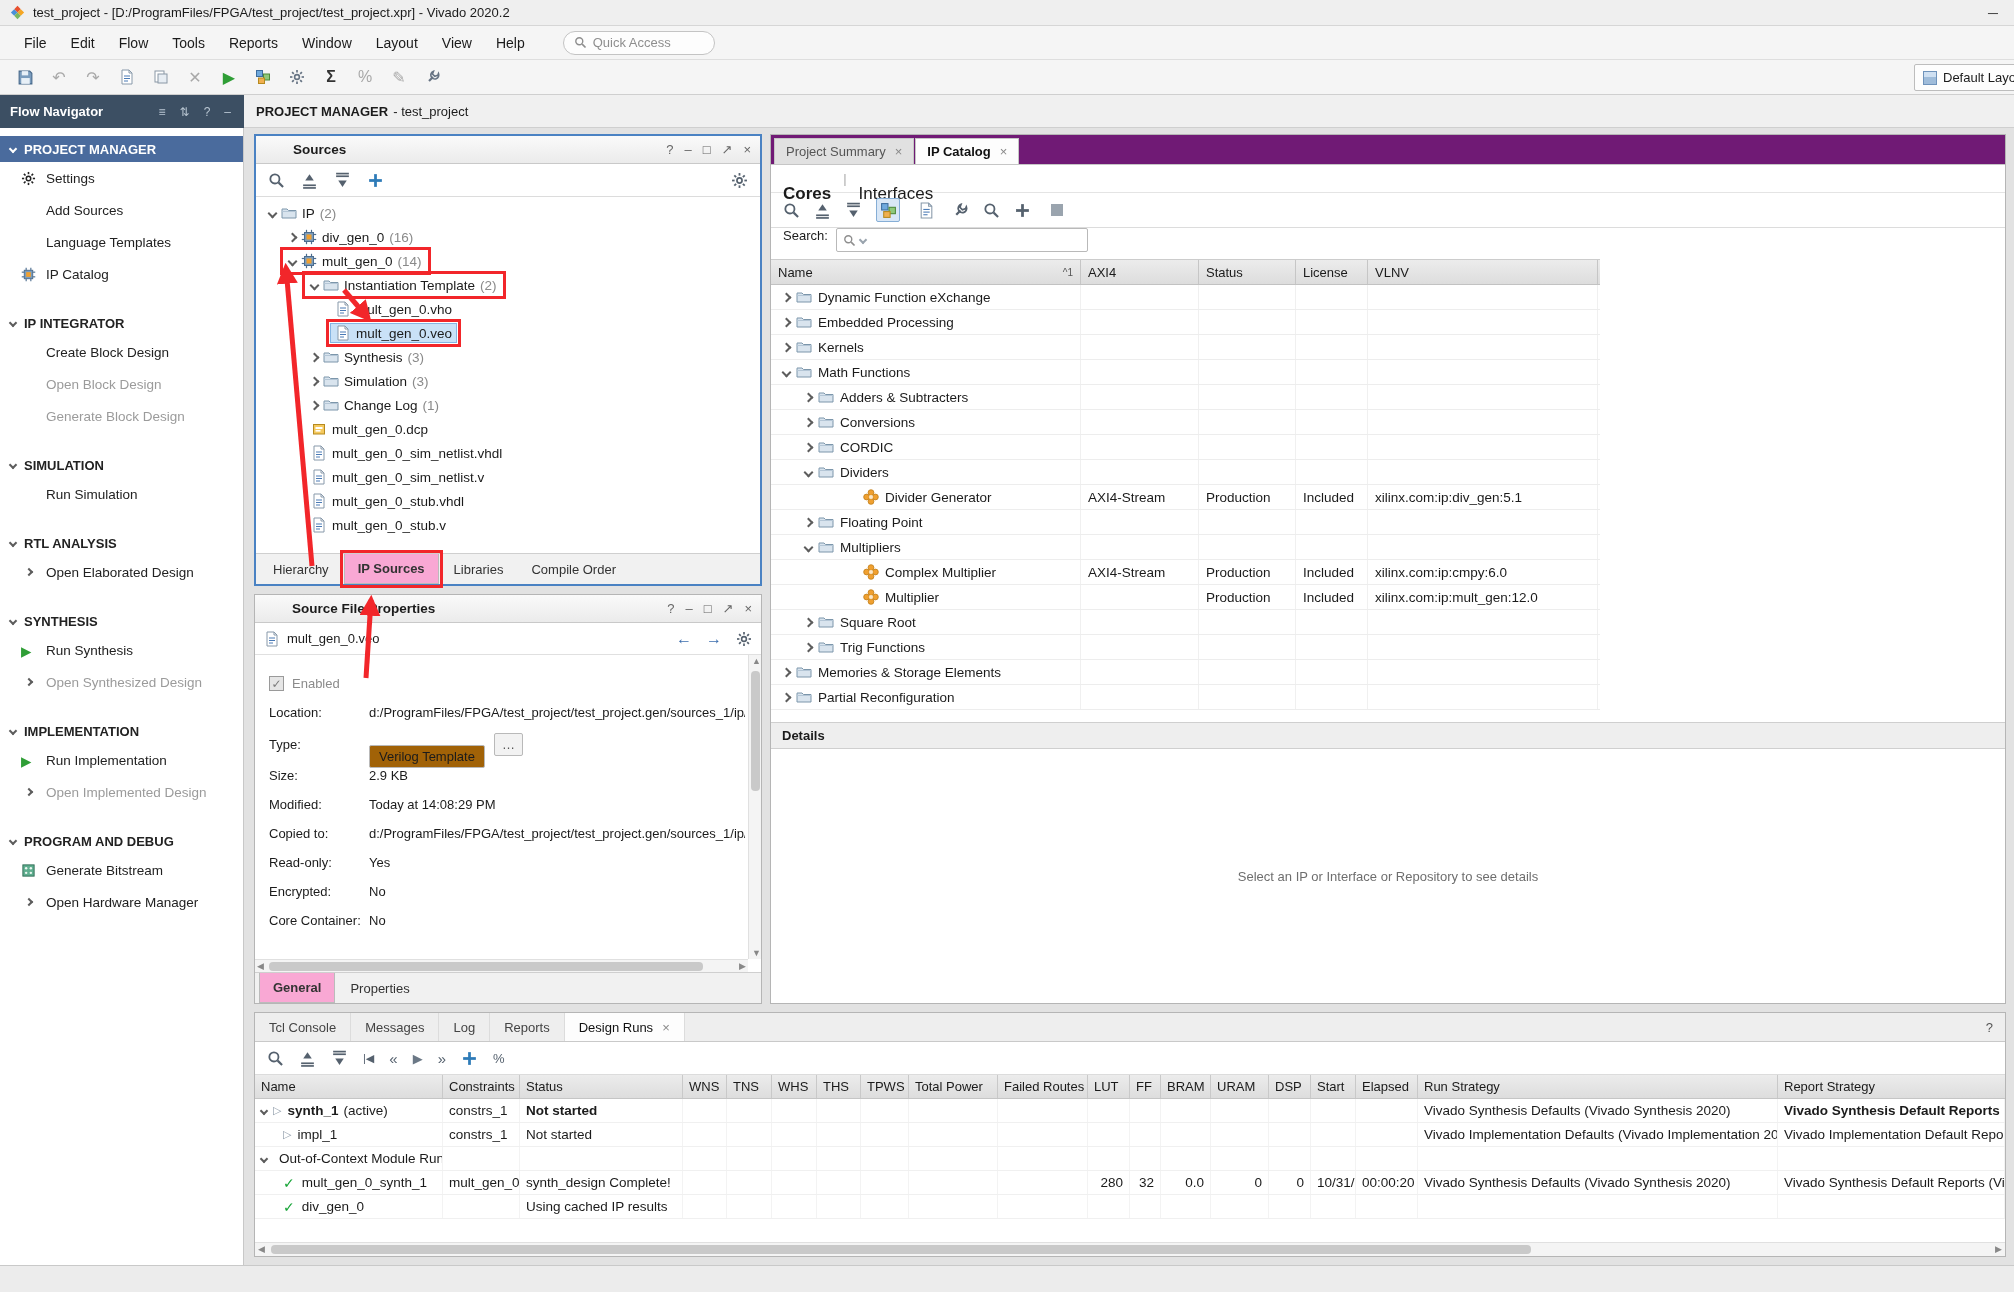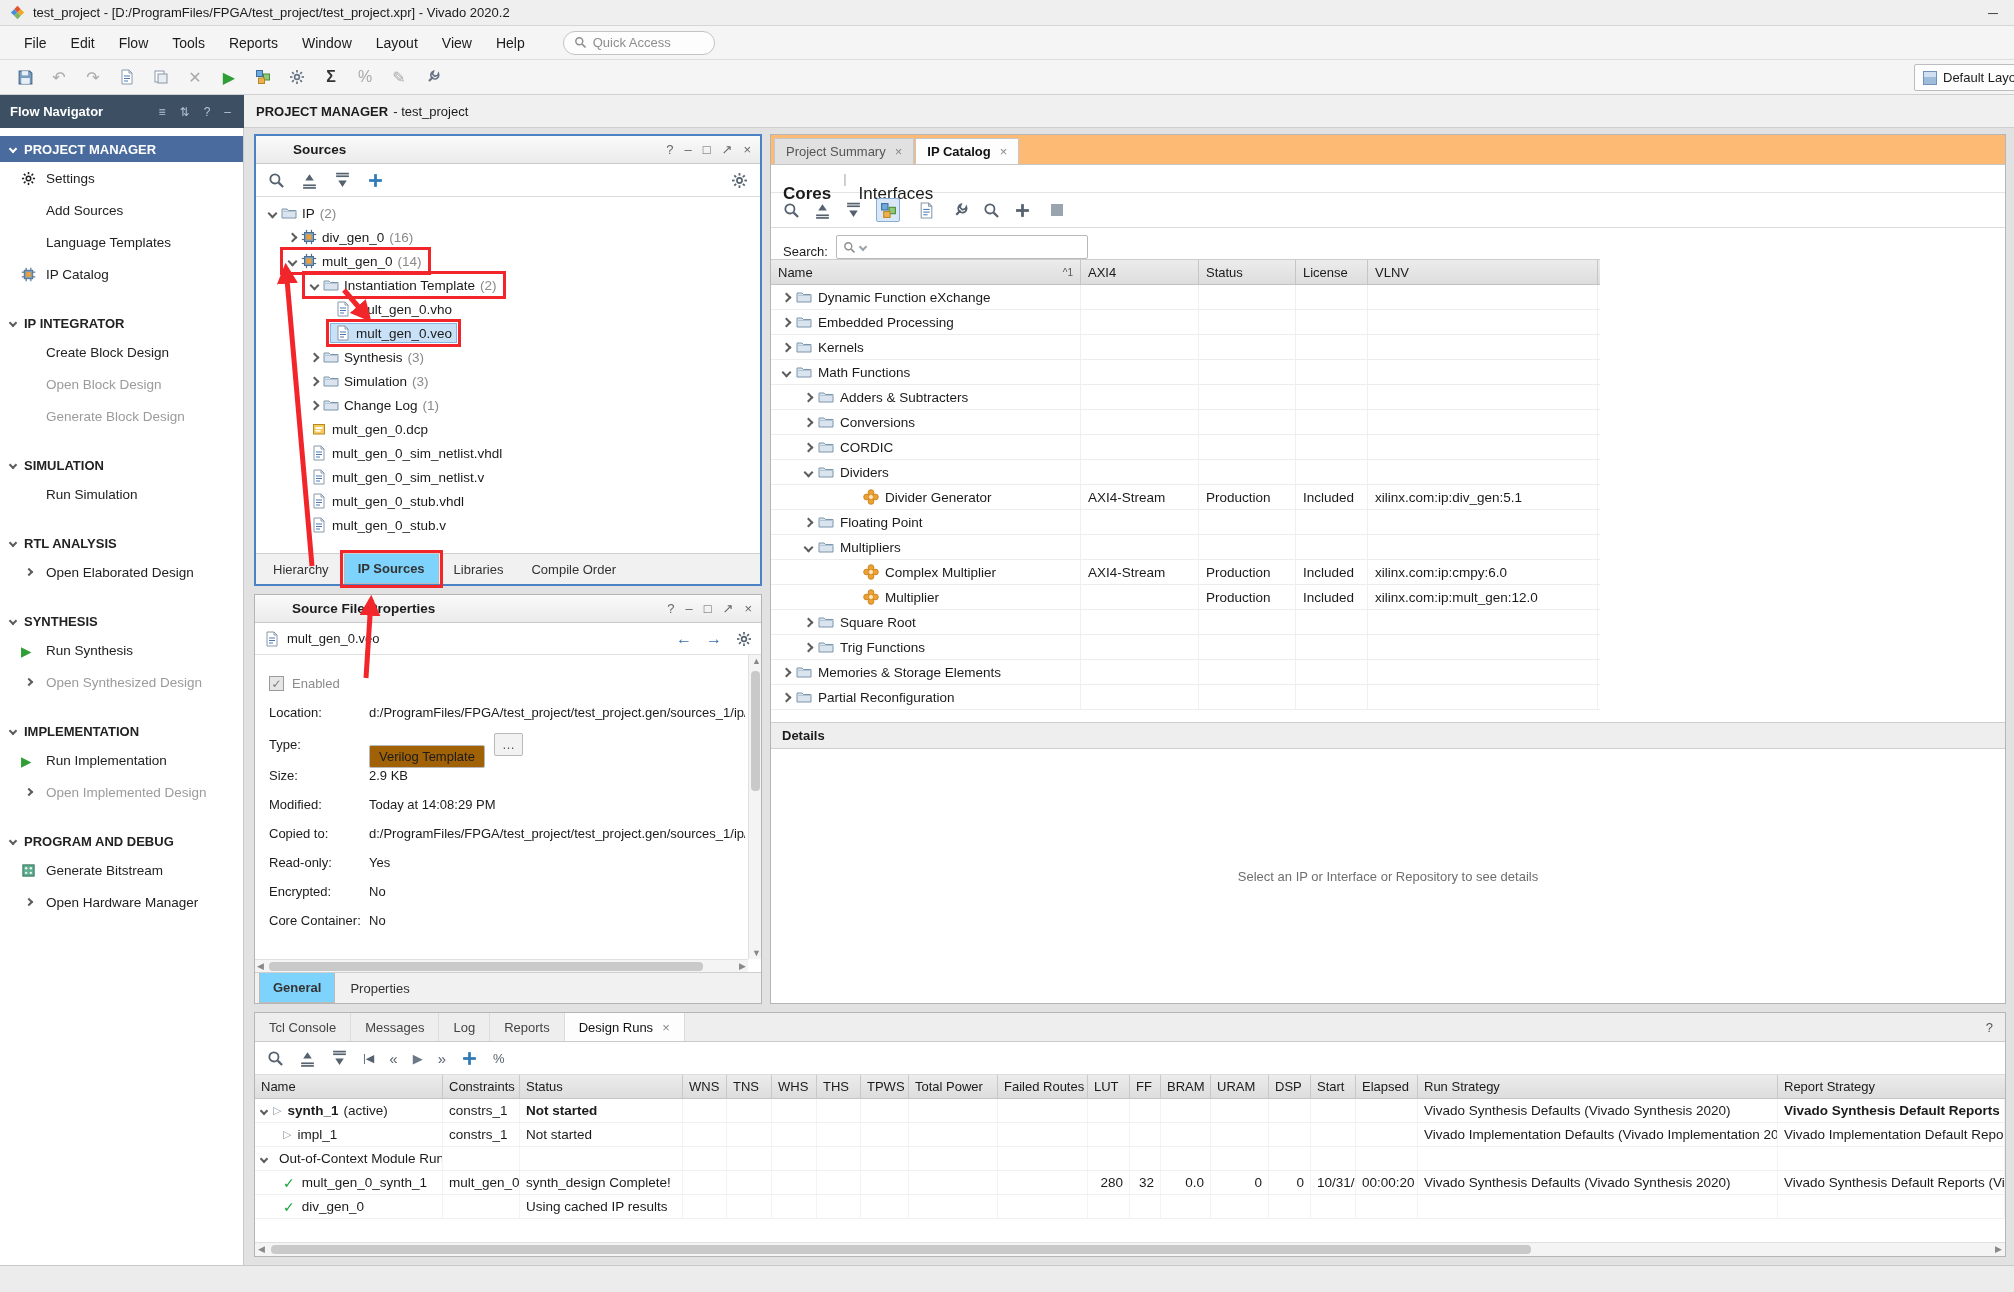--- a/index.html
+++ b/index.html
@@ -88,21 +88,21 @@
   .tw { display:flex; align-items:center; gap:5px; padding:2px 5px; }
   .tw .ic { width:16px; height:16px; flex:none; }
   .count { color:#8a8a8a; }
   .p0{padding-left:8px} .p1{padding-left:28px} .p2{padding-left:50px} .p3{padding-left:74px}
   .sel { background:#c9e1f7; border:1px solid #84b4e2; padding:1px 4px; }
   .red-box { outline:3px solid #f2262a; outline-offset:1px; }
 
   .panel-tabs { height:31px; border-top:1px solid #cfcfcf; background:#f1f1f1;
     display:flex; align-items:stretch; padding:0 4px; gap:2px; flex:none; }
   .ptab { display:flex; align-items:center; padding:0 13px; font-size:13px; color:#333; }
-  .ptab.active { background:#7dd3fc; border:1px solid #bbb; border-top:none; font-weight:bold; }
+  .ptab.active { background:#f9a8d4; border:1px solid #bbb; border-top:none; font-weight:bold; }
 
   
   .props-panel { height:410px; }
   .file-row { height:32px; display:flex; align-items:center; gap:7px; padding:0 9px;
     border-bottom:1px solid #e0e0e0; flex:none; }
   .file-row .nav { margin-left:auto; display:flex; gap:14px; align-items:center; color:#3c6eae;
     font-size:16px; font-weight:bold; }
   .props-content { flex:1; position:relative; padding:14px 16px 0 14px; overflow:hidden; }
   .prop-row { display:flex; align-items:center; height:29px; white-space:nowrap; }
   .prop-label { width:100px; flex:none; }
@@ -114,37 +114,37 @@
   .more-btn { border:1px solid #b9b9b9; background:#f2f2f2; padding:3px 7px; margin-left:9px; border-radius:2px; color:#555; }
   .vscroll { position:absolute; right:0; top:0; bottom:13px; width:13px; background:#f4f4f4; border-left:1px solid #e0e0e0; }
   .vscroll .thumb { position:absolute; top:16px; left:2px; width:9px; height:120px; background:#c9c9c9; border-radius:4px; }
   .vscroll .a { position:absolute; left:3px; font-size:9px; color:#888; }
   .hscroll { position:absolute; left:0; right:13px; bottom:0; height:13px; background:#f4f4f4; border-top:1px solid #e0e0e0; }
   .hscroll .thumb { position:absolute; left:14px; top:2px; height:9px; width:88%; background:#c9c9c9; border-radius:4px; }
   .hscroll .a { position:absolute; top:1px; font-size:9px; color:#888; }
 
   
   .catalog-panel { flex:1; }
-  .doc-tabs { height:30px; background:#fdba74; border-bottom:1px solid #c6c6c6;
+  .doc-tabs { height:30px; background:#701a75; border-bottom:1px solid #c6c6c6;
     display:flex; align-items:flex-end; padding:3px 0 0 3px; gap:1px; flex:none; }
   .doc-tab { display:flex; align-items:center; gap:9px; padding:5px 11px;
     background:#e1e1e1; border:1px solid #c6c6c6; border-bottom:none; color:#555; font-size:13px; }
   .doc-tab.active { background:#fdfdfd; color:#111; font-weight:bold; }
   .doc-tab .x { color:#888; font-weight:normal; }
   .subtabs { height:28px; display:flex; align-items:center; padding:0 12px; gap:12px;
     border-bottom:1px solid #e4e4e4; flex:none; }
   .subtab { font-size:17px;margin-top:31px; }
   .subtab.active { font-weight:bold; }
   .subtab-sep { color:#aaa; }
   .cat-toolbar { height:35px; border-bottom:1px solid #dcdcdc; display:flex; align-items:center;
     gap:14px; padding:0 12px; color:#55616e; flex:none; }
   .cat-toolbar .mic { width:17px; height:17px; }
   .cbtn { display:flex; align-items:center; justify-content:center; width:24px; height:24px; border-radius:2px; }
   .cbtn.pressed { background:#d9e7f6; border:1px solid #86aed6; }
-  .search-row { height:31px; display:flex; align-items:flex-end; gap:8px; padding:0 12px; flex:none; }
+  .search-row { height:31px; display:flex; align-items:flex-start; gap:8px; padding:0 12px; flex:none; }
   .search-box { width:252px; height:24px; border:1px solid #b9b9b9; border-radius:2px; background:#fff;
     display:flex; align-items:center; gap:4px; padding:0 6px; color:#8e8e8e; }
   .cat-table { width:829px; flex:none; }
   .cat-head { display:flex; height:26px; background:linear-gradient(#ececec,#dddddd);
     border-top:1px solid #cccccc; border-bottom:1px solid #c2c2c2; font-size:13px; }
   .kcell { border-right:1px solid #c6c6c6; padding:0 7px; display:flex; align-items:center;
     white-space:nowrap; overflow:hidden; }
   .k-name{width:310px} .k-axi{width:118px} .k-status{width:97px} .k-lic{width:72px} .k-vlnv{width:230px}
   .sortb { margin-left:auto; font-size:10px; color:#555; }
   .crow { display:flex; height:25px; border-bottom:1px solid #ededed; font-size:13.5px; }

